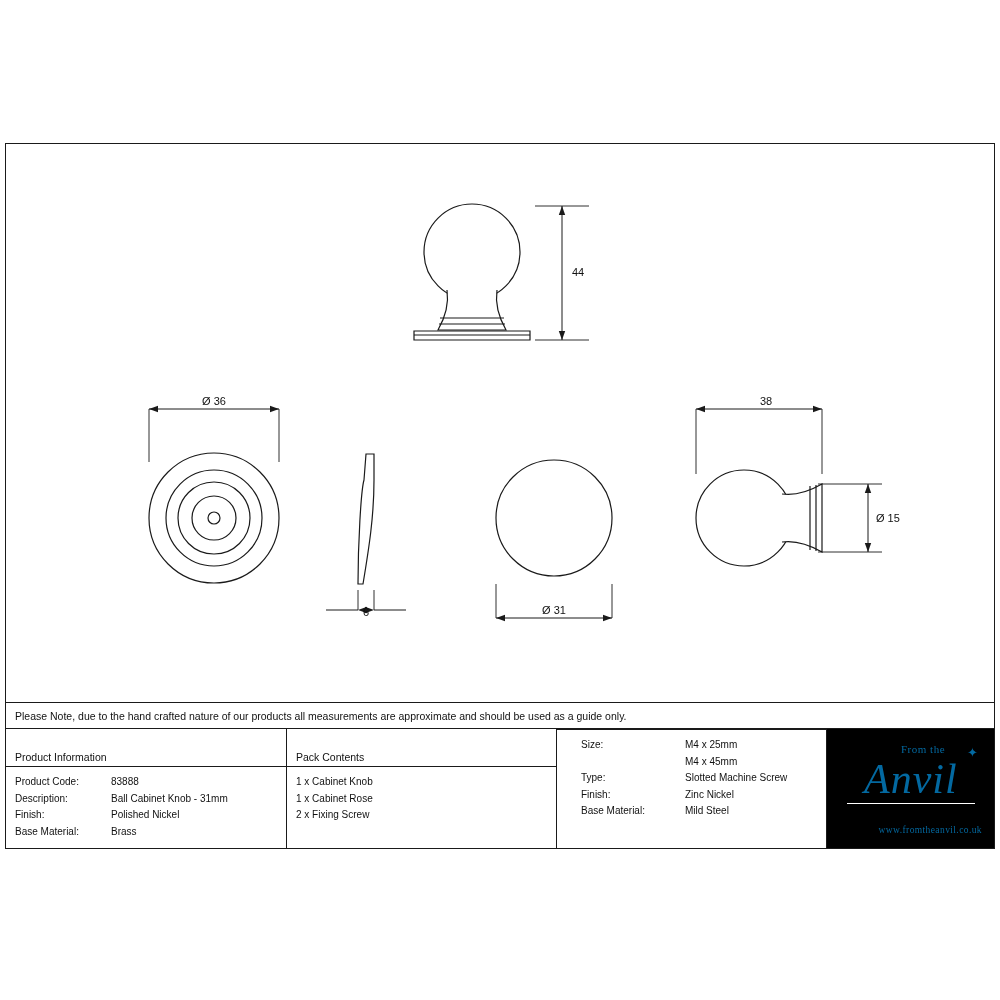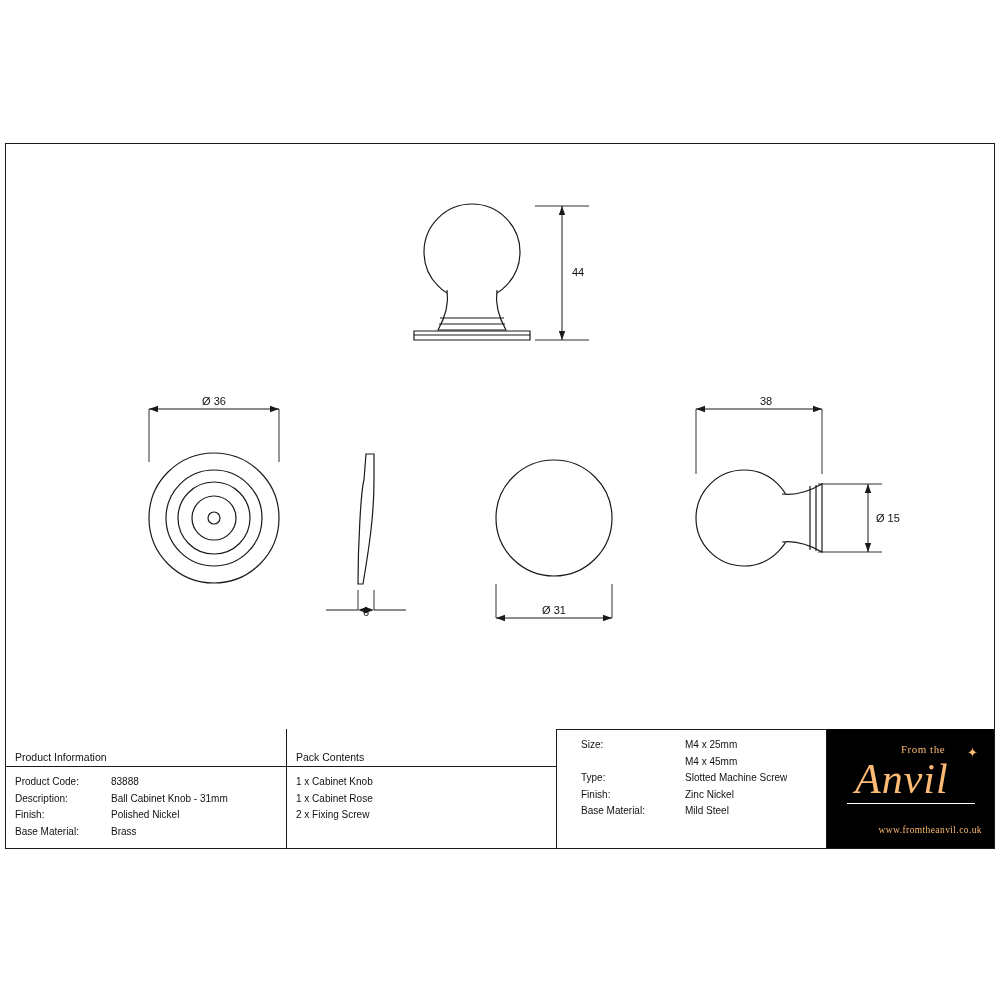--- a/index.html
+++ b/index.html
@@ -88,35 +88,35 @@
   .plain {
     padding: 7px 0 0 9px;
     font-size: 10px;
     line-height: 16.5px;
   }
   .screw-k { width: 88px; flex: none; margin-left: 15px; }
   .logo-wrap {
     position: relative;
     width: 100%;
     height: 100%;
-    color: #fdba74;
+    color: #0369a1;
     overflow: hidden;
     text-decoration: underline;
   }
   .logo-from {
     position: absolute;
     left: 74px;
     top: 14px;
     font-family: "Liberation Serif", serif;
     font-size: 11px;
     letter-spacing: .5px;
   }
   .logo-anvil {
     position: absolute;
-    left: 28px;
+    left: 37px;
     top: 26px;
     font-family: "Liberation Serif", serif;
     font-size: 42px;
     font-style: italic;
     letter-spacing: 1px;
   }
   .logo-url {
     position: absolute;
     right: 12px;
     bottom: 13px;
@@ -236,20 +236,23 @@
           <line x1="862" y1="340" x2="862" y2="408" stroke-width="1"></line>
           <path d="M862,340 l-3.2,9 l6.4,0 z" fill="#1a1a1a" stroke="none"></path>
           <path d="M862,408 l-3.2,-9 l6.4,0 z" fill="#1a1a1a" stroke="none"></path>
           <text x="870" y="378" font-size="11" fill="#111" stroke="none">Ø 15</text>
         </g>
 
       </g>
     </svg>
   </div>
 
+  <div class="note-bar">
+    <span>Please Note, due to the hand crafted nature of our products all measurements are approximate and should be used as a guide only.</span>
+  </div>
 
   <div class="info-row">
 
     <div class="info-col col-product">
       <div class="col-head">Product Information</div>
       <div class="col-head-rule"></div>
       <div class="kv">
         <div>
           <span class="k">Product Code:</span>
           <span class="v">83888</span>

